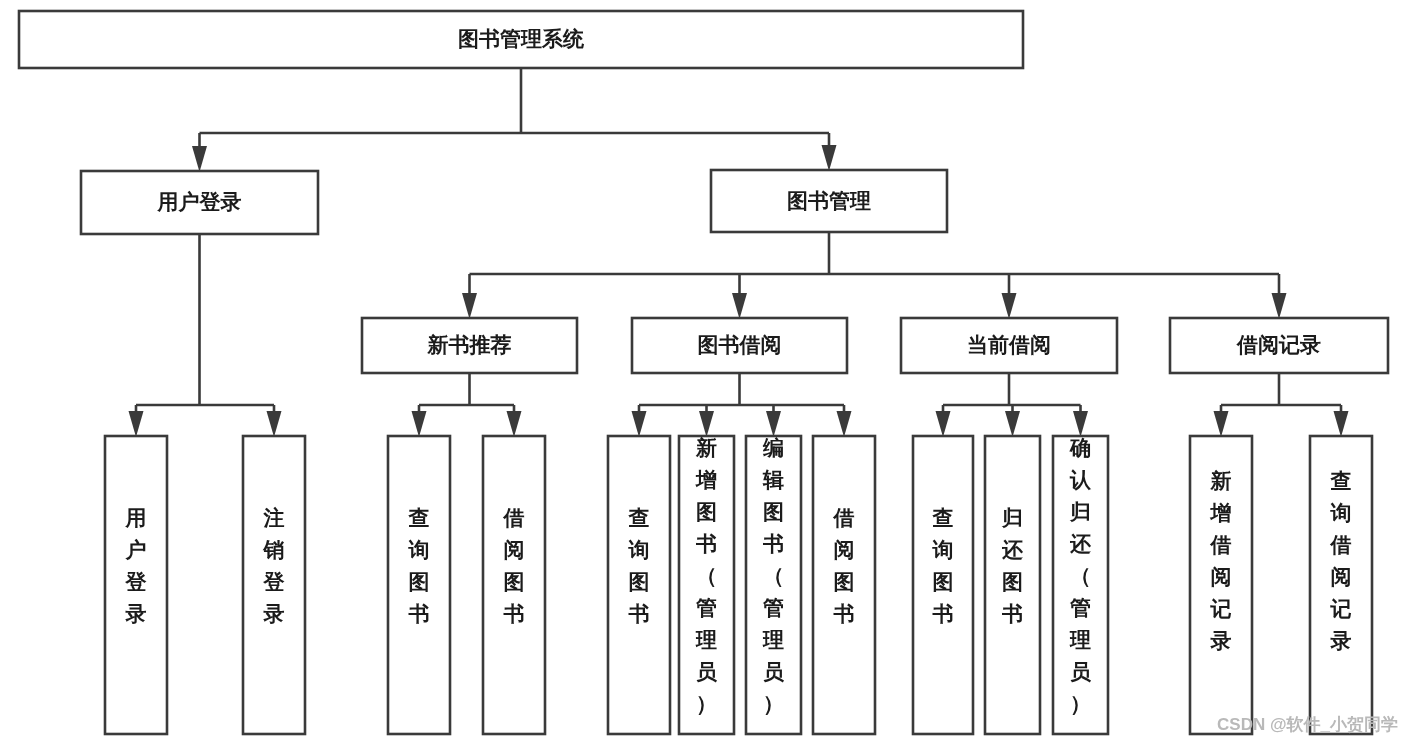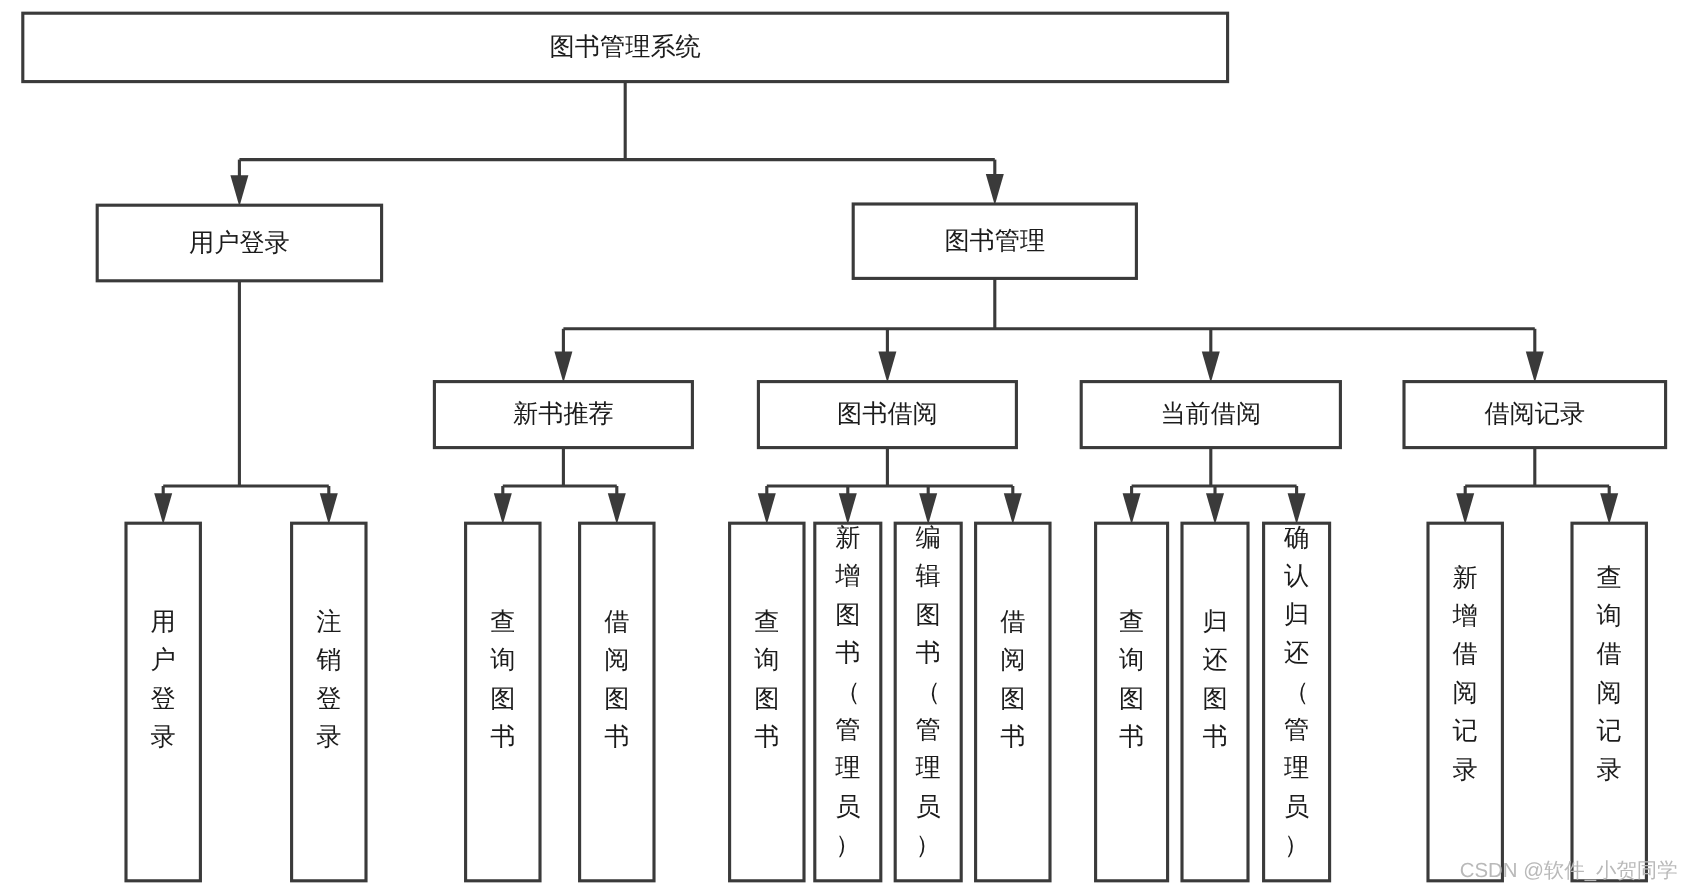--- a/index.html
+++ b/index.html
@@ -10,20 +10,21 @@
   }
   body {
     font-family: "Liberation Sans", "DejaVu Sans", sans-serif;
   }
   #diagram-root {
     position: relative;
     width: 1405px;
     height: 747px;
     background: #ffffff;
     overflow: hidden;
+    font-weight: bold;
   }
   svg.diagram-canvas {
     position: absolute;
     left: 0;
     top: 0;
     width: 1405px;
     height: 747px;
   }
   .node-box {
     fill: #ffffff;

